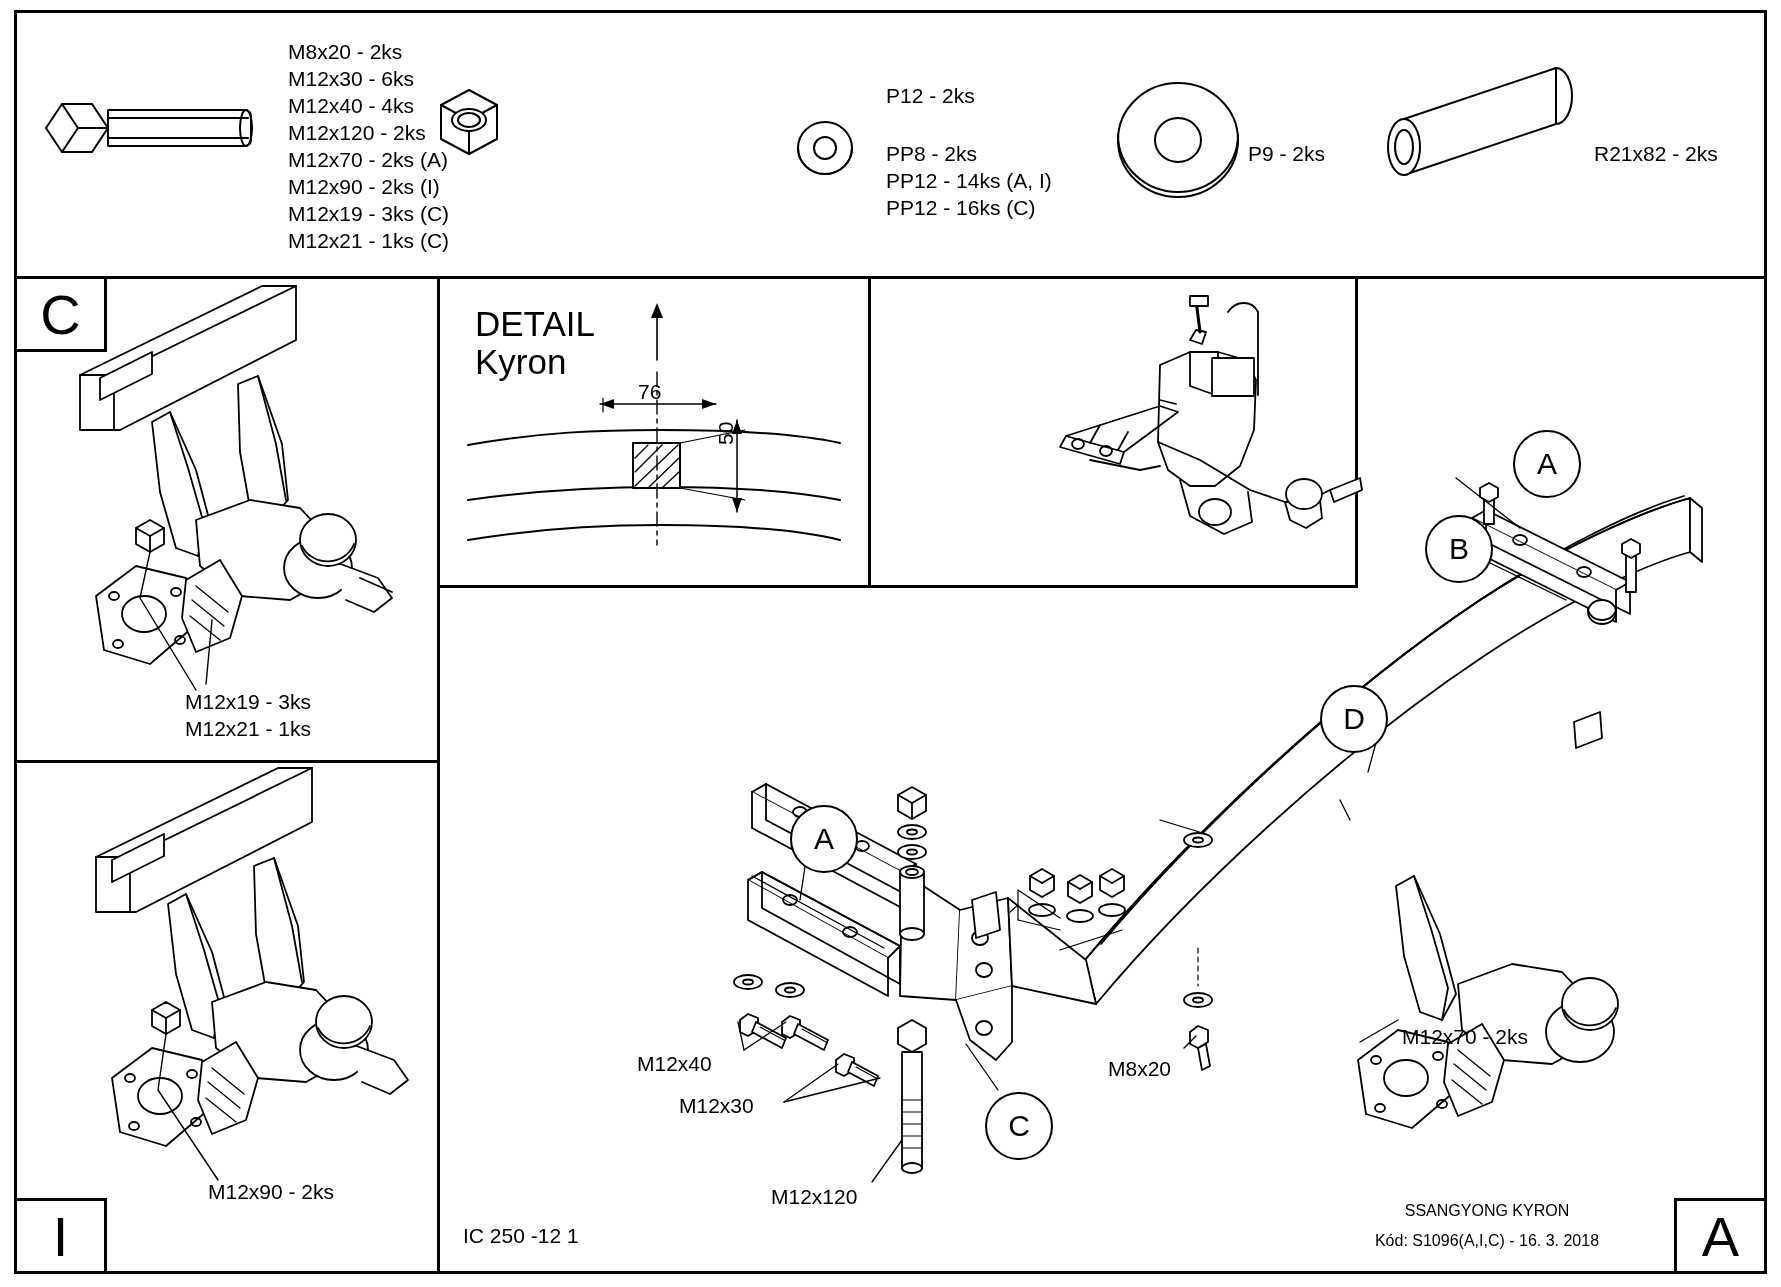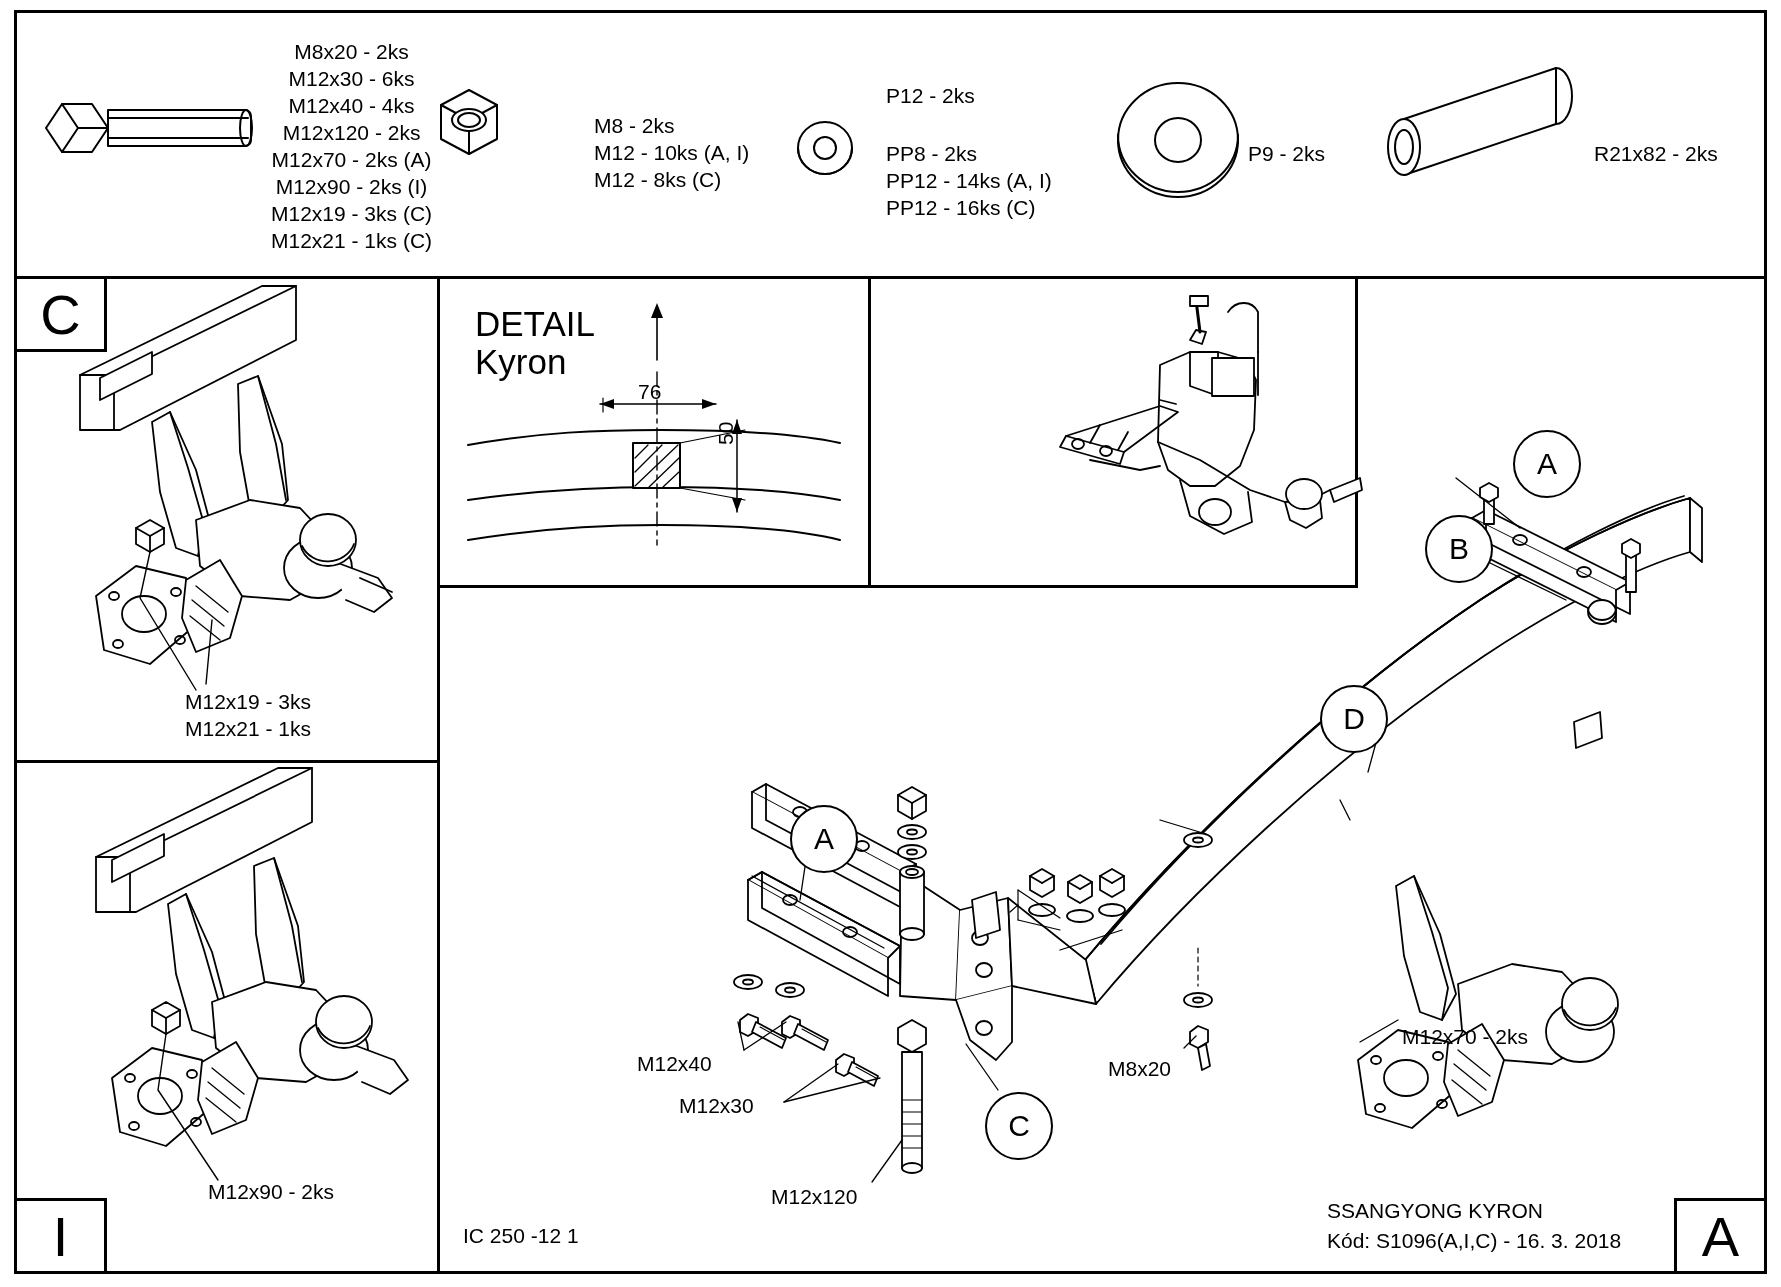--- a/index.html
+++ b/index.html
@@ -88,21 +88,21 @@
   .corner-I { left: 14px; top: 1198px; width: 93px; height: 76px; }
   .corner-A { left: 1674px; top: 1198px; width: 93px; height: 76px; }
 
   
   .parts-text {
     position: absolute;
     font-size: 21px;
     line-height: 27px;
     white-space: pre;
   }
-  .p-bolt  { left: 271px; top: 38px; text-align: center; }
+  .p-bolt  { left: 288px; top: 38px; }
   .p-nut   { left: 594px; top: 112px; }
   .p-wash  { left: 886px; top: 82px; text-align: center; }
   .p-wash2 { left: 886px; top: 140px; }
   .p-p9    { left: 1248px; top: 140px; }
   .p-r21   { left: 1594px; top: 140px; }
 
   
   .lbl {
     position: absolute;
     font-size: 21px;
@@ -112,21 +112,21 @@
   .lbl-c       { left: 185px; top: 688px; }
   .lbl-i       { left: 208px; top: 1178px; }
   .lbl-m12x40  { left: 637px; top: 1050px; }
   .lbl-m12x30  { left: 679px; top: 1092px; }
   .lbl-m12x120 { left: 771px; top: 1183px; }
   .lbl-m8x20   { left: 1108px; top: 1055px; }
   .lbl-m12x70  { left: 1402px; top: 1023px; text-align: center; }
   .lbl-detail  { left: 475px; top: 305px; font-size: 35px; line-height: 38px; }
   .lbl-76      { left: 638px; top: 378px; font-size: 21px; }
   .lbl-50      { left: 712px; top: 445px; font-size: 21px; transform: rotate(-90deg); transform-origin: left top; }
-  .lbl-code    { left: 1327px; top: 1196px; font-size: 21px; line-height: 30px; width: 320px; }
+  .lbl-code    { left: 1327px; top: 1196px; font-size: 16px; line-height: 30px; text-align: center; width: 320px; }
   .lbl-ic      { left: 463px; top: 1222px; font-size: 21px; }
 
   
   .callout {
     position: absolute;
     width: 64px;
     height: 64px;
     border: 2.5px solid #000;
     border-radius: 50%;
     display: flex;
@@ -519,21 +519,20 @@
   </div>
   <div class="corner-box corner-I">
     <span>I</span>
   </div>
   <div class="corner-box corner-A">
     <span>A</span>
   </div>
 
   <div class="parts-text p-bolt"><span>M8x20 - 2ks</span><br><span>M12x30 - 6ks</span><br><span>M12x40 - 4ks</span><br><span>M12x120 - 2ks</span><br><span>M12x70 - 2ks (A)</span><br><span>M12x90 - 2ks (I)</span><br><span>M12x19 - 3ks (C)</span><br><span>M12x21 - 1ks (C)</span></div>
 
-  <div class="parts-text p-nut"><span>M8 - 2ks</span><br><span>M12 - 10ks (A, I)</span><br><span>M12 - 8ks (C)</span></div>
 
   <div class="parts-text p-wash"><span>P12 - 2ks</span></div>
   <div class="parts-text p-wash2"><span>PP8 - 2ks</span><br><span>PP12 - 14ks (A, I)</span><br><span>PP12 - 16ks (C)</span></div>
 
   <div class="parts-text p-p9">P9 - 2ks</div>
   <div class="parts-text p-r21">R21x82 - 2ks</div>
 
   <div class="lbl lbl-detail"><span>DETAIL</span><br><span>Kyron</span></div>
   <div class="lbl lbl-76">76</div>
   <div class="lbl lbl-50">50</div>

